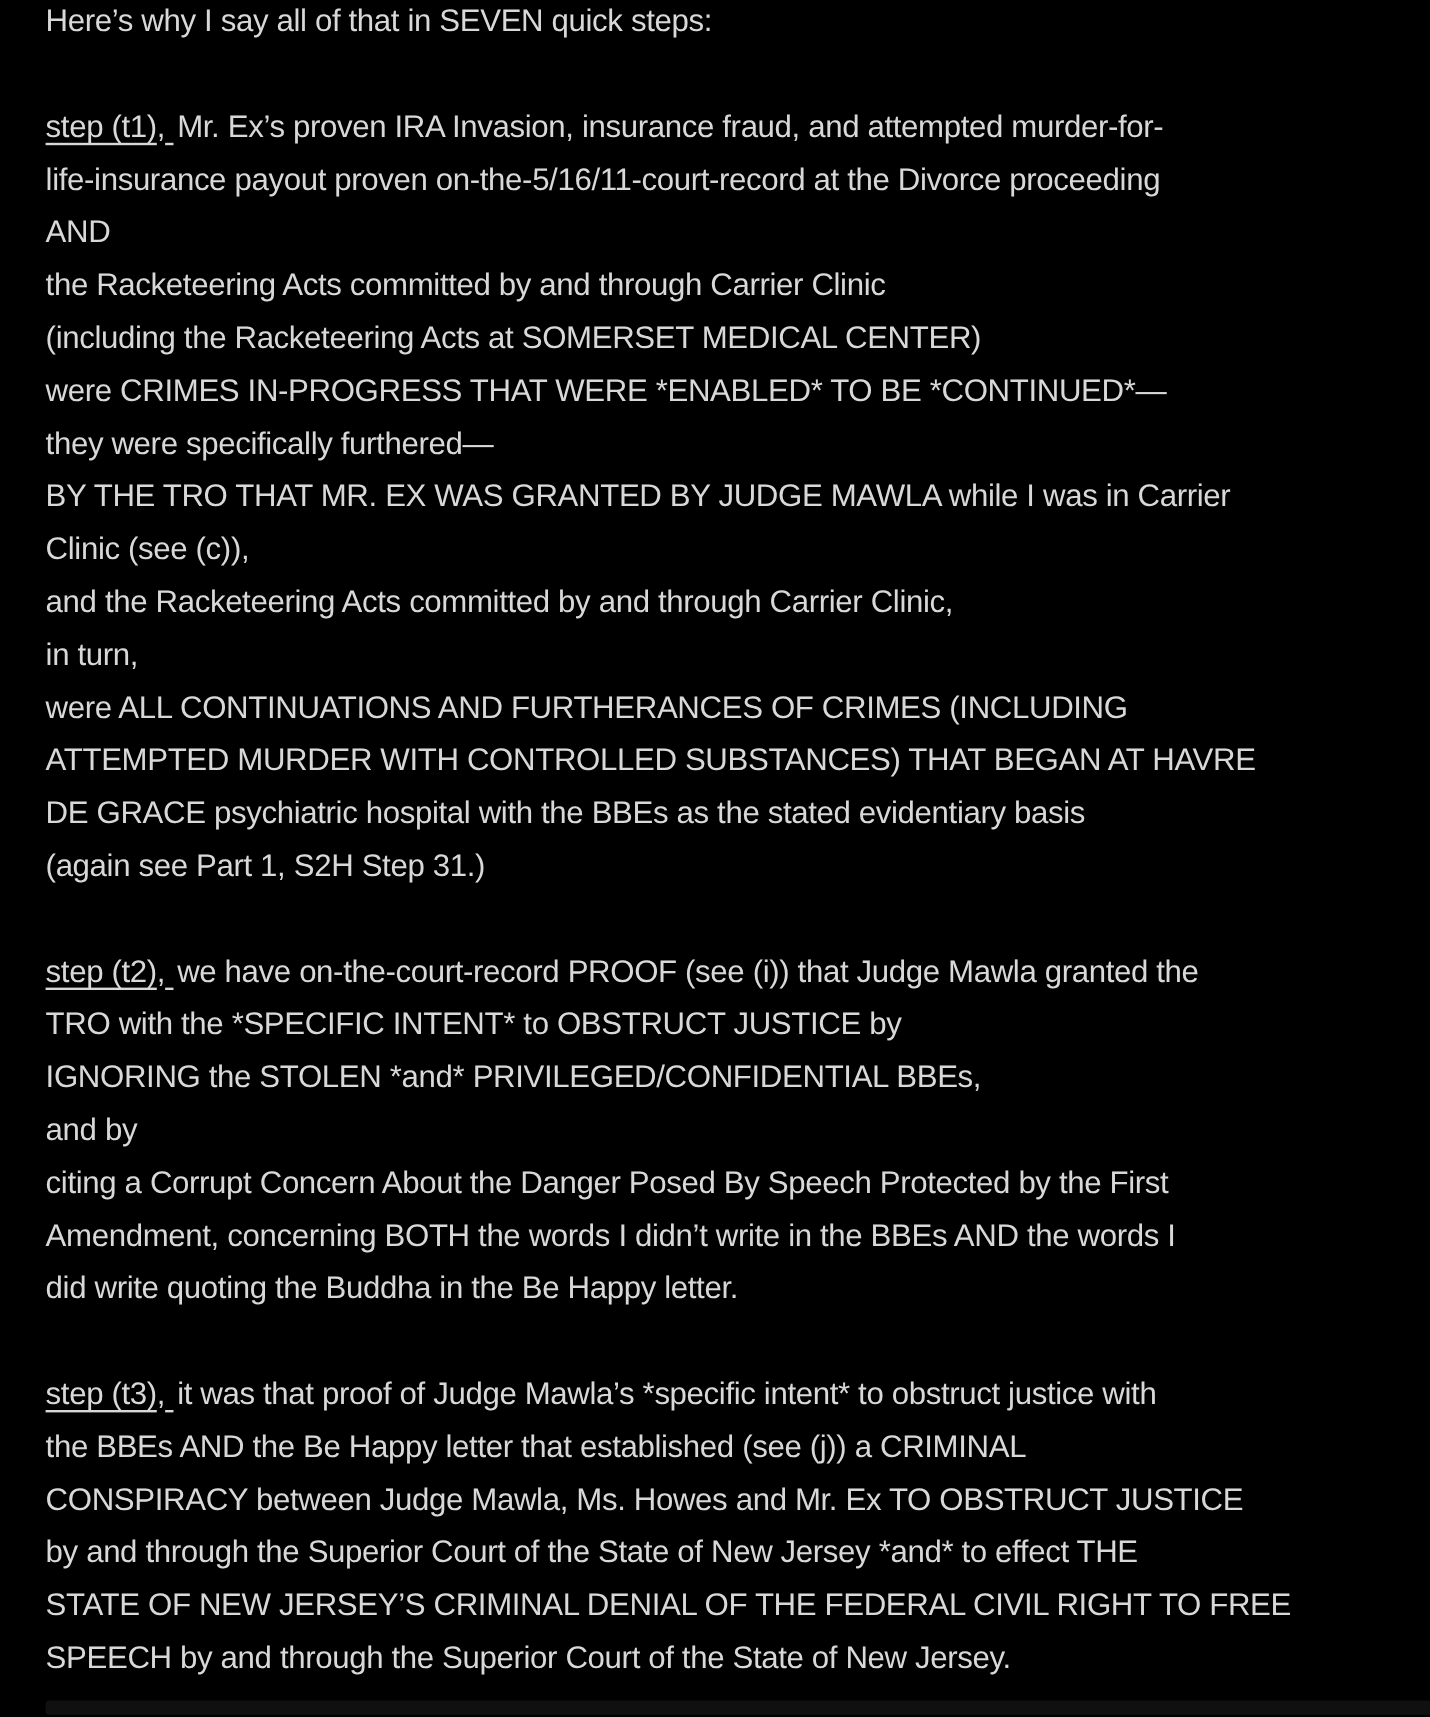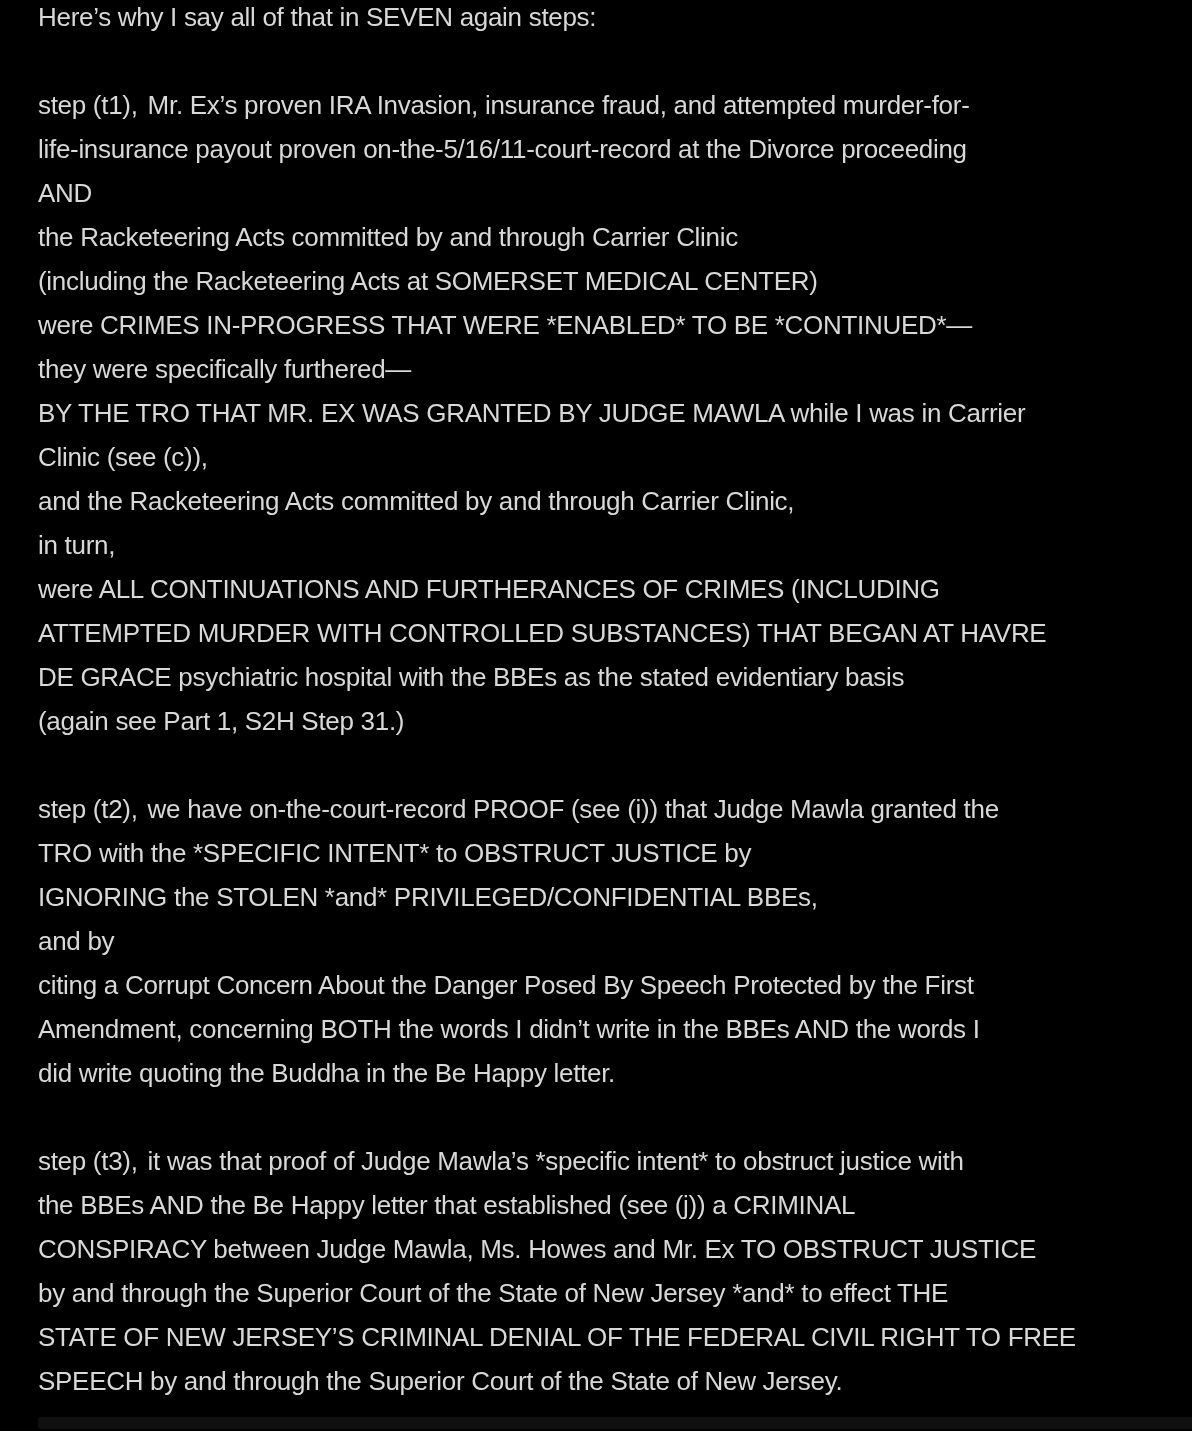--- a/index.html
+++ b/index.html
@@ -22,40 +22,41 @@
     font-size: 26px;
     line-height: 44px;
     letter-spacing: -0.3px;
     font-weight: 400;
   }
   .para {
     margin: 0 0 44px 0;
     white-space: normal;
   }
   .step-label {
+    text-decoration: underline;
     text-decoration-thickness: 2px;
     text-underline-offset: 5px;
   }
   .usp { display: inline-block; width: 10px; }
   .bottom-strip {
     position: absolute;
     top: 1417px;
     left: 38px;
     right: 0;
     height: 12px;
     background: #101010;
     border-radius: 3px 0 0 3px;
   }
 </style>
 </head>
 <body style="background: rgb(0, 0, 0); color: rgb(216, 216, 216);">
 
 <div class="doc">
   <p class="para">
-    <span>Here’s why I say all of that in SEVEN again steps:</span>
+    <span>Here’s why I say all of that in SEVEN quick steps:</span>
   </p>
   <div id="steps">
       <p class="para"><span class="step-label">step (t1)</span><span>,</span><span class="step-label usp">&nbsp;</span><span>Mr. Ex’s proven IRA Invasion, insurance fraud, and attempted murder-for-</span><br><span>life-insurance payout proven on-the-5/16/11-court-record at the Divorce proceeding</span><br><span>AND</span><br><span>the Racketeering Acts committed by and through Carrier Clinic</span><br><span>(including the Racketeering Acts at SOMERSET MEDICAL CENTER)</span><br><span>were CRIMES IN-PROGRESS THAT WERE *ENABLED* TO BE *CONTINUED*—</span><br><span>they were specifically furthered—</span><br><span>BY THE TRO THAT MR. EX WAS GRANTED BY JUDGE MAWLA while I was in Carrier</span><br><span>Clinic (see (c)),</span><br><span>and the Racketeering Acts committed by and through Carrier Clinic,</span><br><span>in turn,</span><br><span>were ALL CONTINUATIONS AND FURTHERANCES OF CRIMES (INCLUDING</span><br><span>ATTEMPTED MURDER WITH CONTROLLED SUBSTANCES) THAT BEGAN AT HAVRE</span><br><span>DE GRACE psychiatric hospital with the BBEs as the stated evidentiary basis</span><br><span>(again see Part 1, S2H Step 31.)</span></p>
       <p class="para"><span class="step-label">step (t2)</span><span>,</span><span class="step-label usp">&nbsp;</span><span>we have on-the-court-record PROOF (see (i)) that Judge Mawla granted the</span><br><span>TRO with the *SPECIFIC INTENT* to OBSTRUCT JUSTICE by</span><br><span>IGNORING the STOLEN *and* PRIVILEGED/CONFIDENTIAL BBEs,</span><br><span>and by</span><br><span>citing a Corrupt Concern About the Danger Posed By Speech Protected by the First</span><br><span>Amendment, concerning BOTH the words I didn’t write in the BBEs AND the words I</span><br><span>did write quoting the Buddha in the Be Happy letter.</span></p>
       <p class="para"><span class="step-label">step (t3)</span><span>,</span><span class="step-label usp">&nbsp;</span><span>it was that proof of Judge Mawla’s *specific intent* to obstruct justice with</span><br><span>the BBEs AND the Be Happy letter that established (see (j)) a CRIMINAL</span><br><span>CONSPIRACY between Judge Mawla, Ms. Howes and Mr. Ex TO OBSTRUCT JUSTICE</span><br><span>by and through the Superior Court of the State of New Jersey *and* to effect THE</span><br><span>STATE OF NEW JERSEY’S CRIMINAL DENIAL OF THE FEDERAL CIVIL RIGHT TO FREE</span><br><span>SPEECH by and through the Superior Court of the State of New Jersey.</span></p>
     </div>
 </div>
 
 <div class="bottom-strip" style="background: rgb(16, 16, 16);"></div>
 

